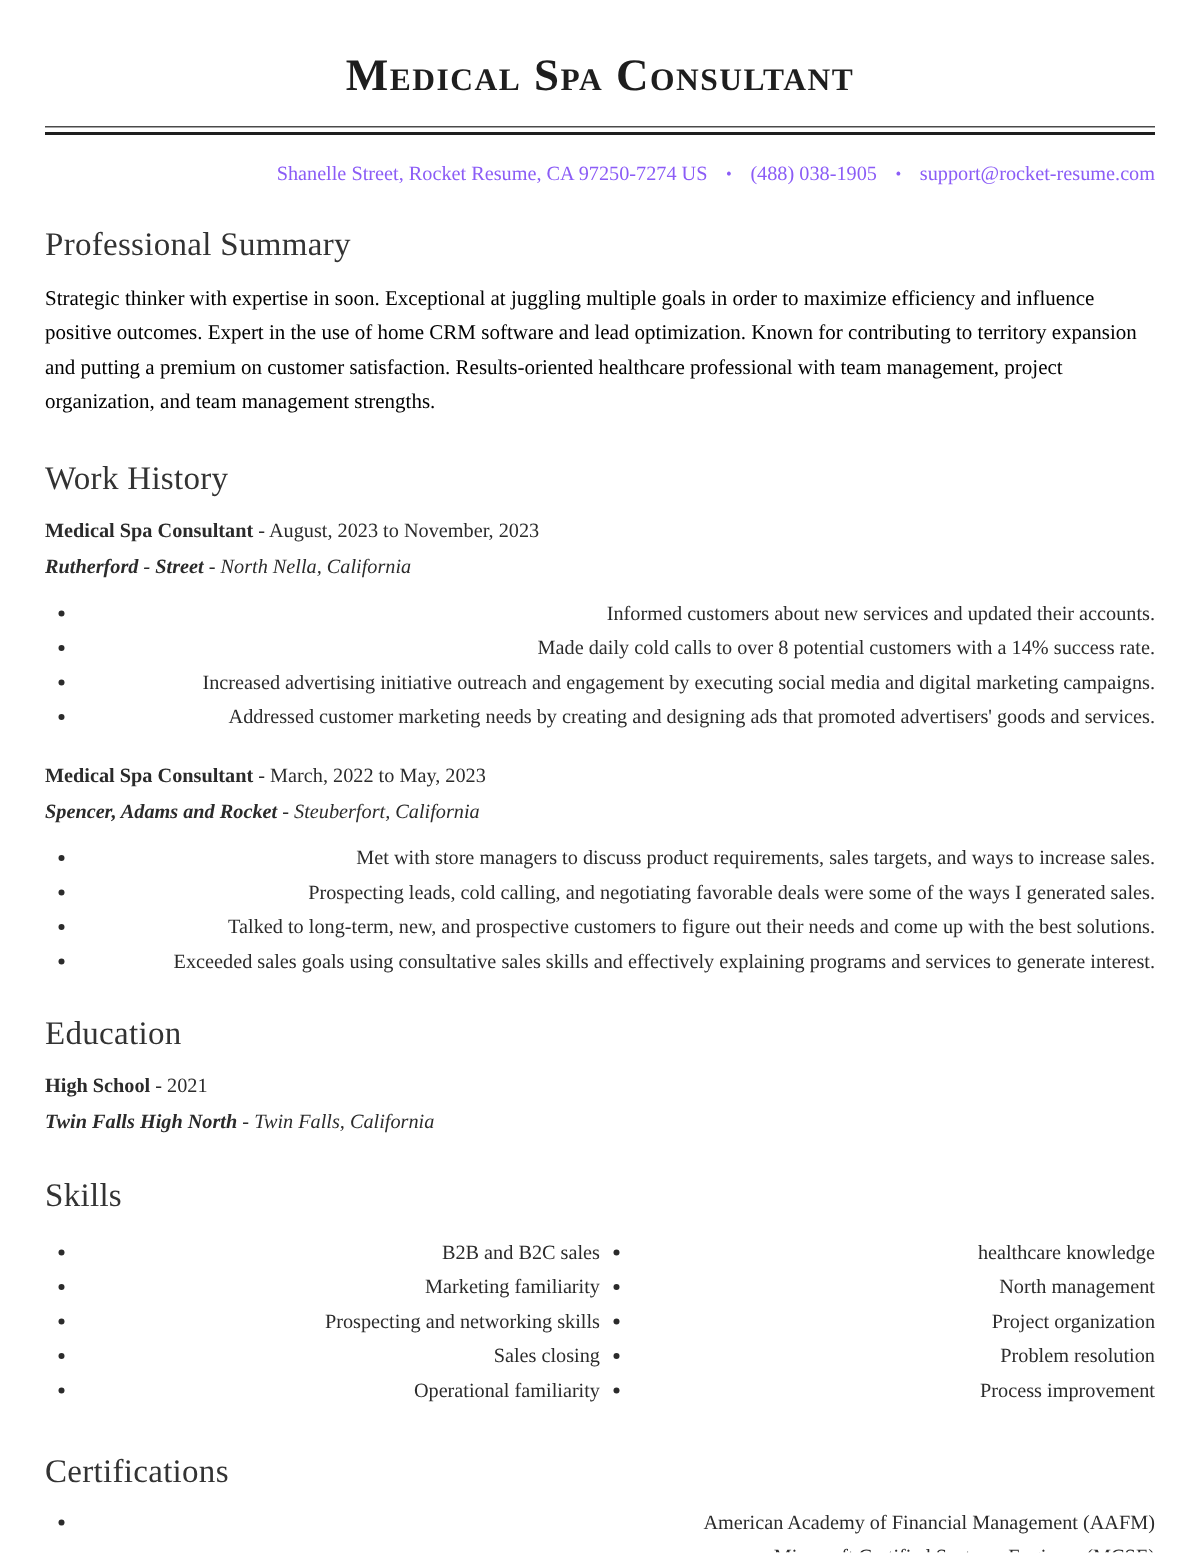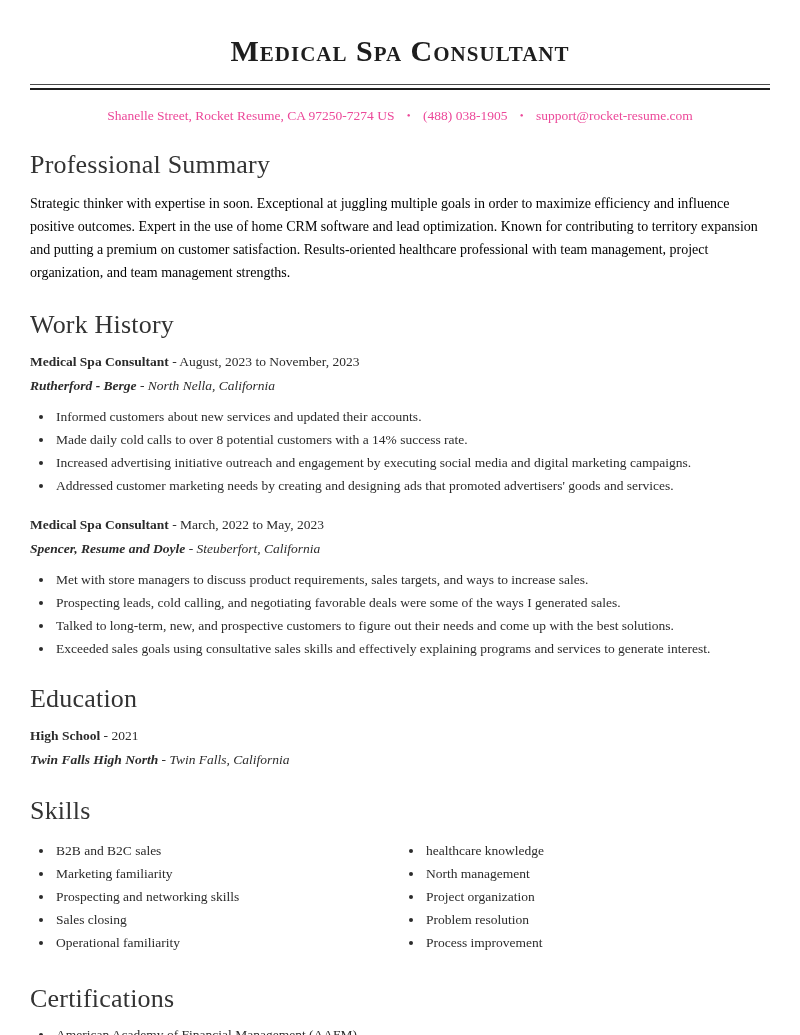--- a/index.html
+++ b/index.html
@@ -27,34 +27,34 @@
     margin-top: 6px;
     margin-bottom: 16px;
   }
   .header-rule {
     height: 6px;
     border-top: 1.5px solid #4a4a4a;
     border-bottom: 2.5px solid #1e1e1e;
     margin-bottom: 18px;
   }
   .contact-line {
-    text-align: center;
+    text-align: right;
     font-size: 13.5px;
-    color: #ec4899;
+    color: #8b5cf6;
     margin-bottom: 10px;
   }
   .contact-line .sep {
     display: inline-block;
     margin: 0 9px;
     font-size: 11px;
     vertical-align: 1px;
   }
   
   h2.section-heading {
-    font-size: 26px;
+    font-size: 22px;
     font-weight: 400;
     color: #333333;
     margin-top: 26px;
     margin-bottom: 12px;
     letter-spacing: 0.2px;
   }
   p.body-text {
     font-size: 14px;
     line-height: 1.65;
     color: #000000;
@@ -71,20 +71,21 @@
   ul.bullet-list {
     margin-top: 12px;
     padding-left: 24px;
     list-style: disc;
   }
   ul.bullet-list li {
     font-size: 13.5px;
     line-height: 1.35;
     margin-bottom: 5px;
     padding-left: 2px;
+    text-align: right;
   }
   
   .skills-columns { display: flex; }
   .skills-columns ul { flex: 0 0 50%; margin-top: 4px; }
   
   .certs ul { margin-top: 6px; }
 </style>
 </head>
 <body>
 
@@ -105,32 +106,32 @@
   <section>
     <h2 class="section-heading">Professional Summary</h2>
     <p class="body-text">Strategic thinker with expertise in soon. Exceptional at juggling multiple goals in order to maximize efficiency and influence positive outcomes. Expert in the use of home CRM software and lead optimization. Known for contributing to territory expansion and putting a premium on customer satisfaction. Results-oriented healthcare professional with team management, project organization, and team management strengths.</p>
   </section>
 
   <section>
     <h2 class="section-heading">Work History</h2>
 
     <div class="entry">
       <p class="entry-line"><span class="b">Medical Spa Consultant</span><span> - August, 2023 to November, 2023</span></p>
-      <p class="entry-line"><span class="bi">Rutherford - Berge</span><span class="i"> - North Nella, California</span></p>
+      <p class="entry-line"><span class="bi">Rutherford - Street</span><span class="i"> - North Nella, California</span></p>
       <ul class="bullet-list">
         <li>Informed customers about new services and updated their accounts.</li>
         <li>Made daily cold calls to over 8 potential customers with a 14% success rate.</li>
         <li>Increased advertising initiative outreach and engagement by executing social media and digital marketing campaigns.</li>
         <li>Addressed customer marketing needs by creating and designing ads that promoted advertisers' goods and services.</li>
       </ul>
     </div>
 
     <div class="entry">
       <p class="entry-line"><span class="b">Medical Spa Consultant</span><span> - March, 2022 to May, 2023</span></p>
-      <p class="entry-line"><span class="bi">Spencer, Resume and Doyle</span><span class="i"> - Steuberfort, California</span></p>
+      <p class="entry-line"><span class="bi">Spencer, Adams and Rocket</span><span class="i"> - Steuberfort, California</span></p>
       <ul class="bullet-list">
         <li>Met with store managers to discuss product requirements, sales targets, and ways to increase sales.</li>
         <li>Prospecting leads, cold calling, and negotiating favorable deals were some of the ways I generated sales.</li>
         <li>Talked to long-term, new, and prospective customers to figure out their needs and come up with the best solutions.</li>
         <li>Exceeded sales goals using consultative sales skills and effectively explaining programs and services to generate interest.</li>
       </ul>
     </div>
   </section>
 
   <section>

